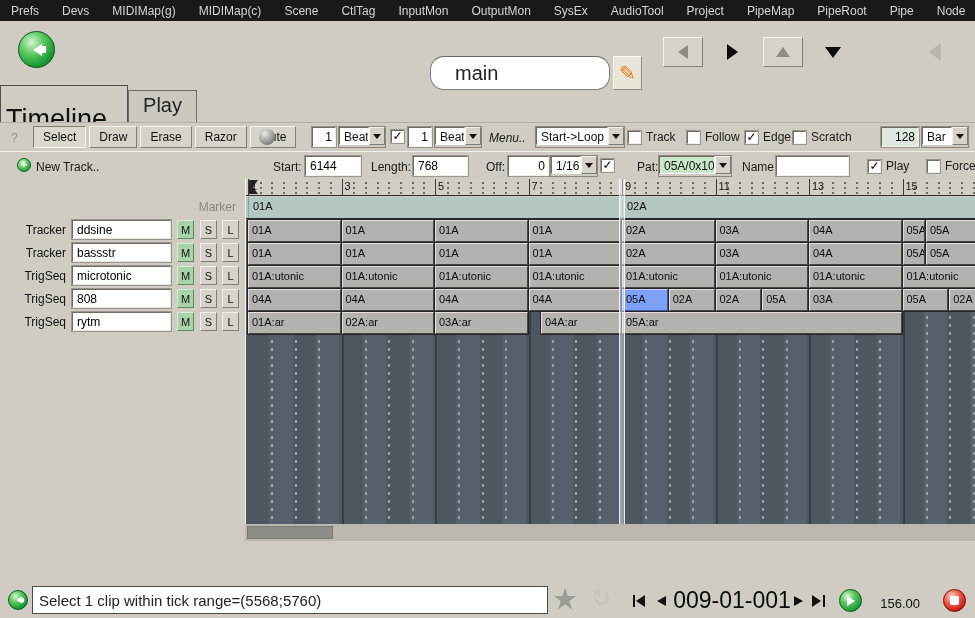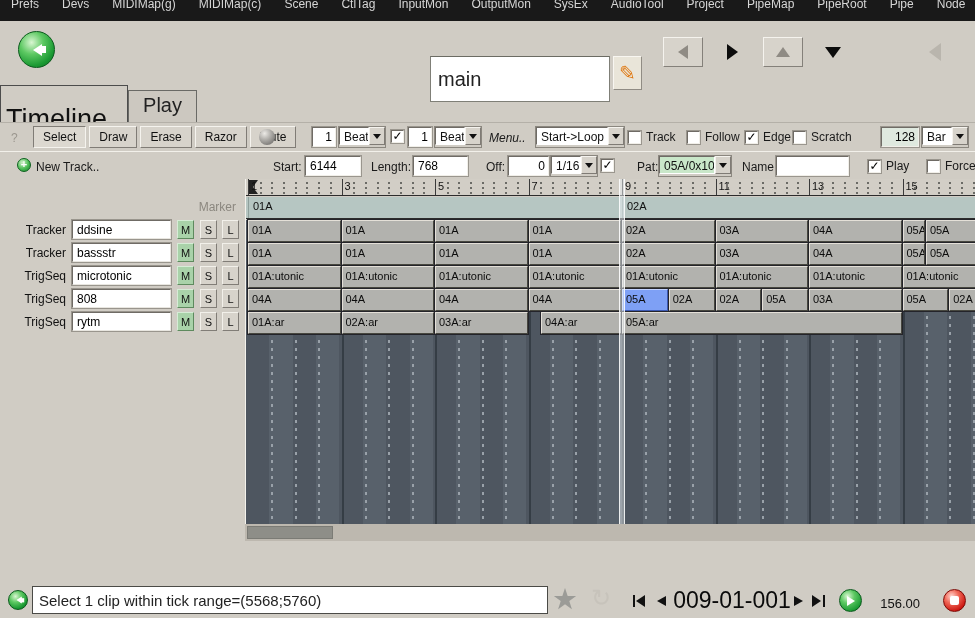--- a/index.html
+++ b/index.html
@@ -1,31 +1,31 @@
 <!DOCTYPE html>
 <html><head>
 <meta charset="utf-8">
 <style>
   * { margin:0; padding:0; box-sizing:border-box; }
   body { background:#777; font-family:"Liberation Sans", sans-serif; }
   #app { position:relative; width:975px; height:618px; background:#d0ccc4; overflow:hidden; color:#111; font-size:12px; }
   .abs { position:absolute; }
 
   
-  #menubar { position:absolute; left:0; top:0; width:975px; height:21px; background:#191919; display:flex; align-items:flex-end; gap:23px; padding:10px 11px; }
+  #menubar { position:absolute; left:0; top:0; width:975px; height:21px; background:#191919; display:flex; align-items:flex-start; gap:23px; padding:4px 11px; }
   .menu-item { color:#d6d6d6; font-size:12px; white-space:nowrap; }
 
   
   #header { position:absolute; left:0; top:21px; width:975px; height:64px; }
   .orb { border-radius:50%; background:radial-gradient(circle at 36% 30%, #d9f6d2 0%, #5ec963 35%, #1b9a33 70%, #0b6a20 100%); display:flex; align-items:center; justify-content:center; border:1px solid #0a5a1c; }
   .arrow-l-white { width:0; height:0; border:6px solid transparent; border-right:9px solid #fff; margin-right:-3px; }
   .arrow-stem { width:7px; height:7px; background:#fff; }
   #page-title { position:absolute; left:195px; top:41px; font-size:18px; word-spacing:5px; color:#0c0c0c; }
   .text-input { background:#fff; border:1px solid #7f7f77; border-top-color:#6b6b63; color:#222; font-family:"Liberation Sans",sans-serif; }
-  #name-input { position:absolute; left:430px; top:35px; width:180px; height:46px; font-size:20px; padding-left:7px; }
+  #name-input { position:absolute; left:430px; top:35px; width:180px; height:34px; font-size:20px; padding-left:24px;border-radius:14px; }
   .raised { background:#d7d3cb; border:1px solid; border-color:#f5f3ee #84807a #84807a #f5f3ee; }
   #edit-btn { position:absolute; left:613px; top:35px; width:29px; height:34px; background:#e9e5d9; border:1px solid; border-color:#f8f6f1 #908c84 #908c84 #f8f6f1; display:flex; align-items:center; justify-content:center; font-size:20px; color:#e07c18; }
   .tri { width:0; height:0; border-style:solid; }
   .navbtn { position:absolute; width:40px; height:30px; display:flex; align-items:center; justify-content:center; }
   .tri-l-gray { border:7px solid transparent; border-right:10px solid #8f8b84; margin-left:-7px; }
   .tri-u-gray { border:7px solid transparent; border-bottom:10px solid #8f8b84; margin-top:-7px; }
   .tri-r-black { border:8px solid transparent; border-left:11px solid #0c0c0c; margin-right:-8px; }
   .tri-d-black { border:8px solid transparent; border-top:11px solid #0c0c0c; margin-bottom:-8px; }
   .tri-l-pale { border:9px solid transparent; border-right:12px solid #b9b5ad; margin-left:-9px; }
 

